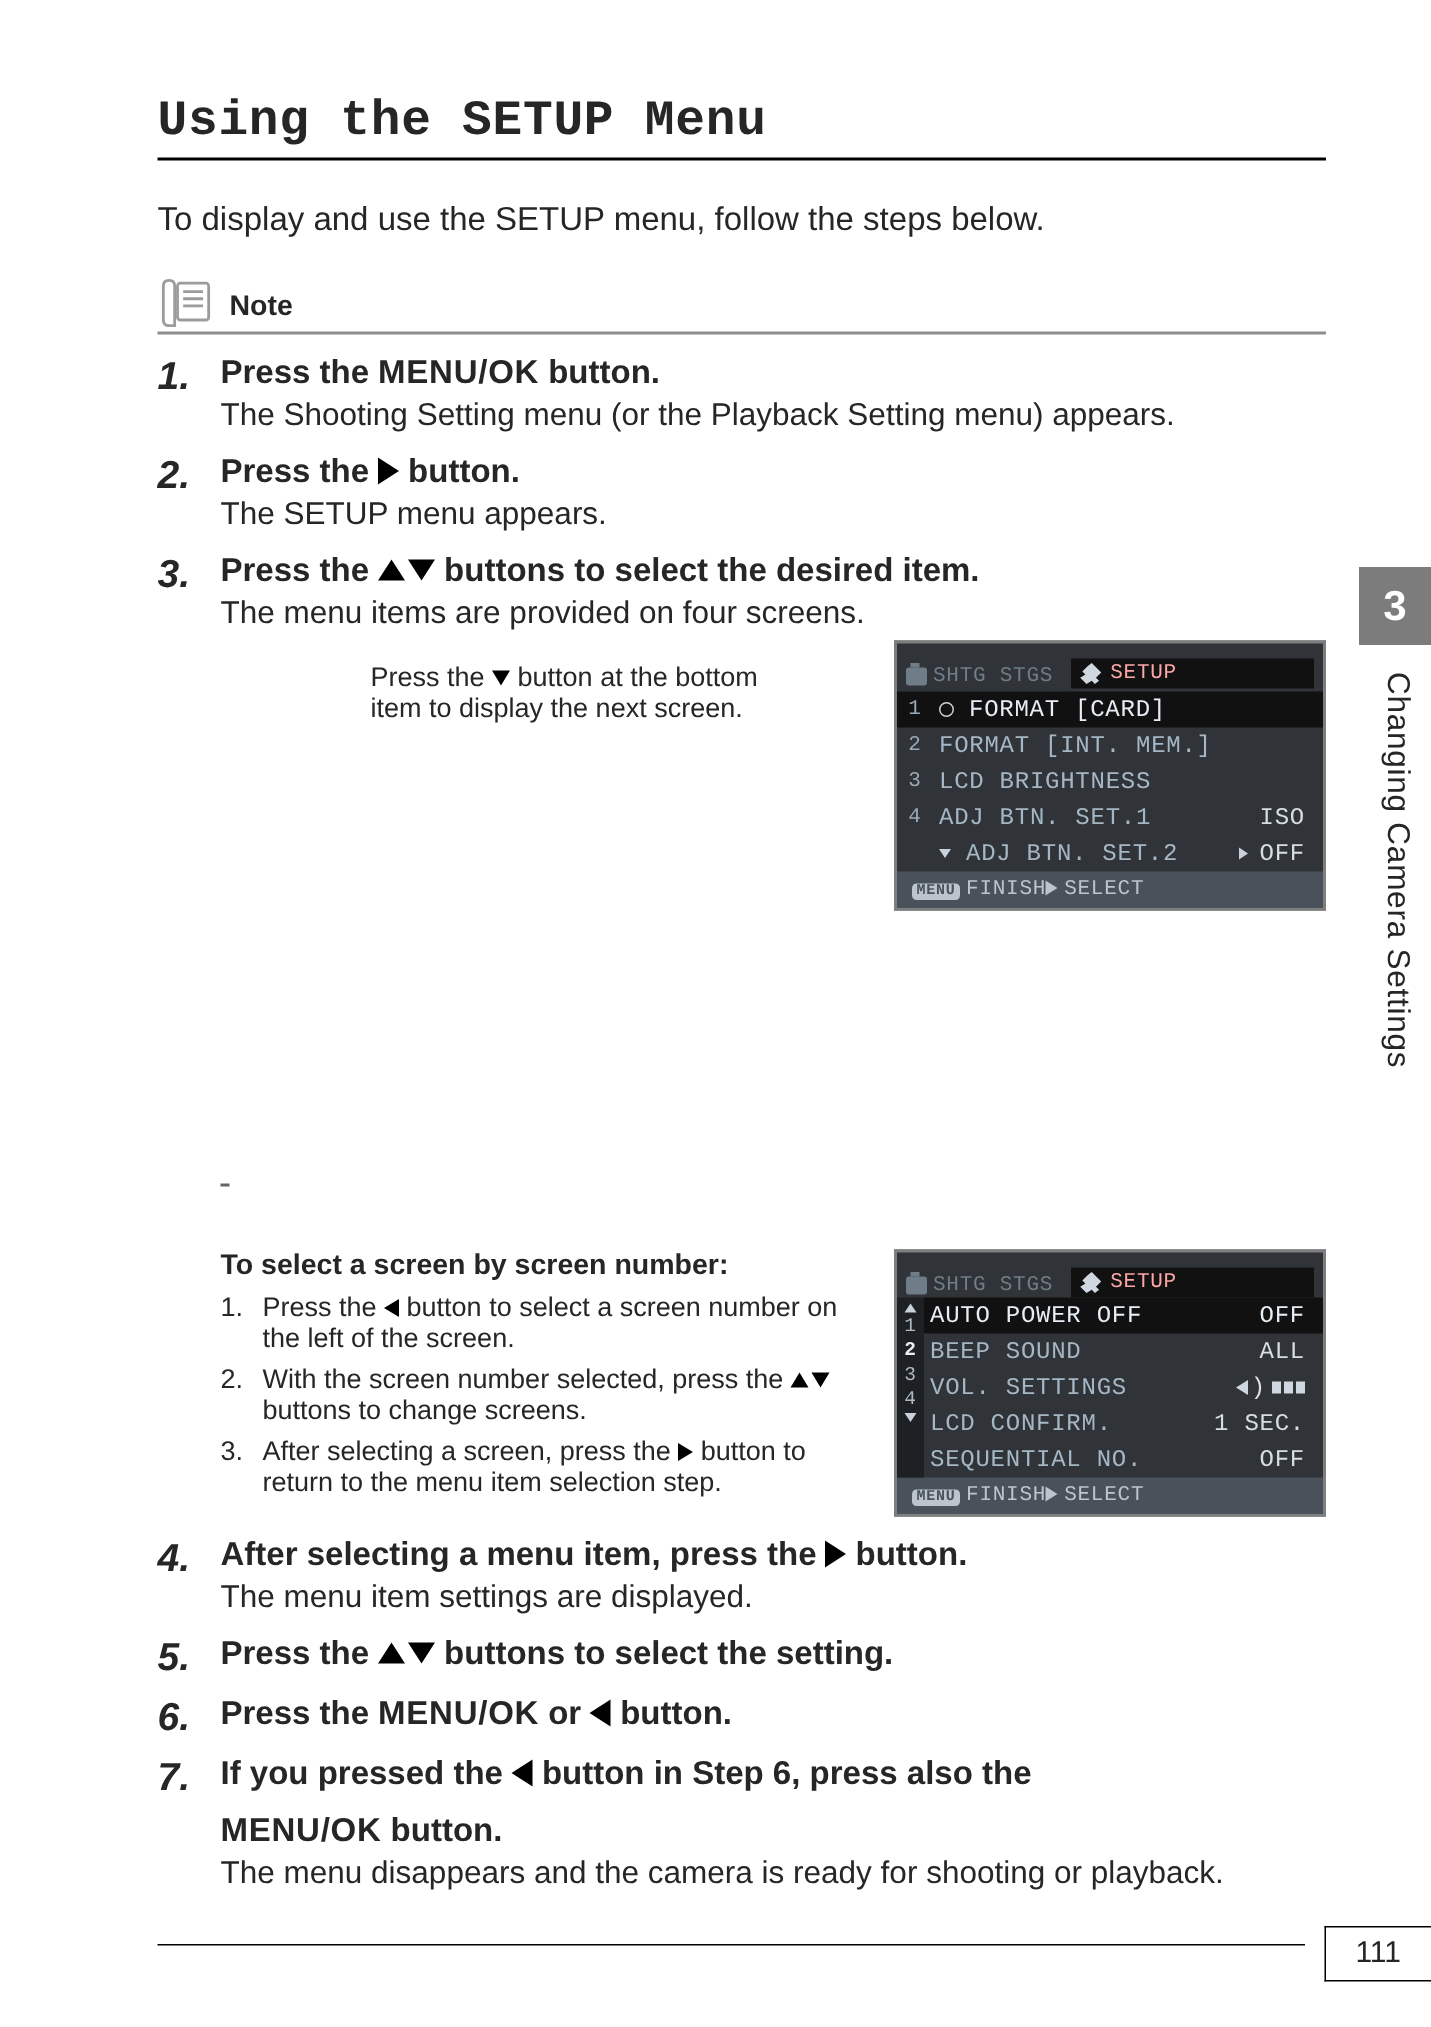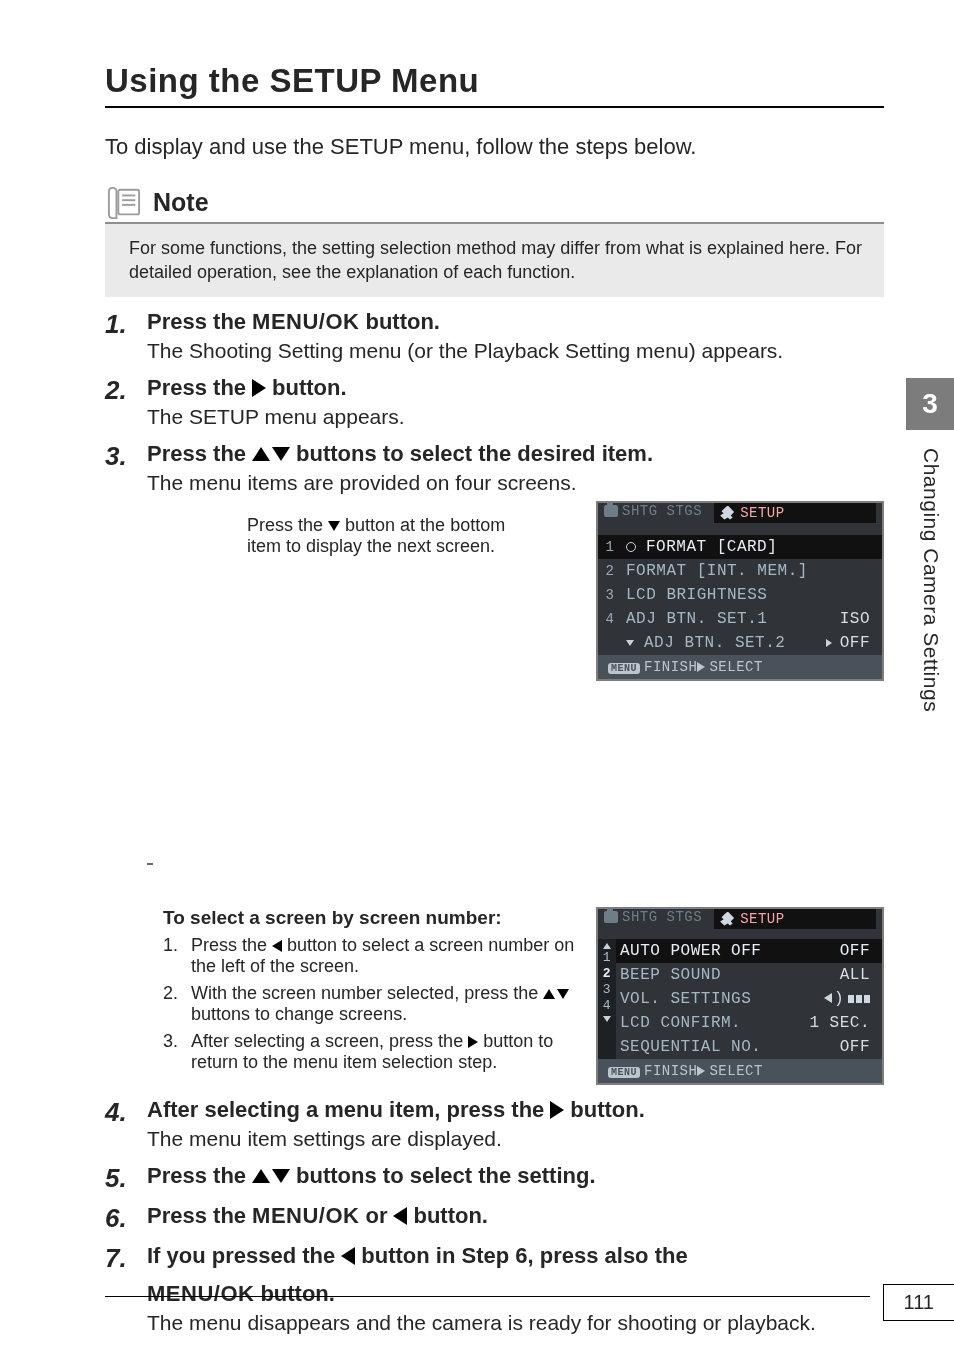--- a/index.html
+++ b/index.html
@@ -33,39 +33,40 @@
     left: var(--content-left);
     right: var(--content-right);
   }
   h1.main-title {
     font-size: 33px;
     font-weight: 800;
     letter-spacing: 0.5px;
     margin: 0 0 6px 0;
     border-bottom: 2.5px solid #000;
     padding-bottom: 6px;
+    font-family: Liberation Mono, monospace;
   }
   .intro {
     font-size: 22px;
     margin: 26px 0 26px 0;
   }
   
   .note-bar {
     display: flex;
     align-items: flex-end;
     gap: 10px;
     border-bottom: 2px solid #8e8e8e;
     padding-bottom: 2px;
   }
   .note-icon {
     width: 38px; height: 34px; display: flex; align-items: center; justify-content: center;
   }
   .note-icon svg { width: 38px; height: 34px; }
   .note-label {
-    font-size: 25px;
+    font-size: 19px;
     font-weight: 700;
     padding-bottom: 3px;
     text-align: right;
   }
   .note-body {
     background: #eaeaea;
     font-size: 18px;
     line-height: 1.35;
     padding: 12px 12px 12px 24px;
     margin-left: 0;
@@ -134,41 +135,41 @@
   }
   .pointer-line::before {
     content:"";
     position:absolute;
     top:-22px;
     left:0; right:-6px;
     border-top:2px solid #666;
   }
 
   
-  .sub-block { margin-top: 22px; margin-left: 16px; }
+  .sub-block { margin-top: 22px; }
   .sub-heading { font-size: 19px; font-weight: 700; margin-left: 0; }
   .sub-list {
     font-size: 18px;
     margin-top: 6px;
   }
   .sub-list .item { display:flex; gap:8px; margin-top:6px; }
   .sub-list .item .n { width:20px; }
   .sub-list .item .t { flex:1; }
 
   
   .menu-shot {
     width: 288px;
     font-family: "Courier New", monospace;
     font-size: 16px;
     border: 2px solid #7e7e7e;
     background: var(--menu-bg);
     color: var(--menu-text);
     letter-spacing: 0.5px;
   }
-  .menu-tabs { display:flex; align-items:flex-start; height:30px; padding:0 6px; gap:6px; }
+  .menu-tabs { display:flex; align-items:flex-end; height:30px; padding:0 6px; gap:6px; }
   .tab-inactive { color:#6f7d88; font-size:14px; display:flex; align-items:center; gap:4px; }
   .tab-active {
     background:#111;
     color:#fca5a5;
     padding:2px 10px 2px 6px;
     display:flex; align-items:center; gap:6px;
     font-size:14px;
     flex: 1;
     justify-content: flex-start;
     margin-left: 6px;
@@ -315,21 +316,20 @@
         <svg viewBox="0 0 40 36">
           <rect x="14" y="4" width="22" height="26" rx="2" fill="none" stroke="#9c9c9c" stroke-width="2"></rect>
           <line x1="18" y1="10" x2="32" y2="10" stroke="#9c9c9c" stroke-width="2"></line>
           <line x1="18" y1="15" x2="32" y2="15" stroke="#9c9c9c" stroke-width="2"></line>
           <line x1="18" y1="20" x2="32" y2="20" stroke="#9c9c9c" stroke-width="2"></line>
           <path d="M4 6 v24 q0 4 4 4 h4 V6 q0 -4 -4 -4 q-4 0 -4 4" fill="none" stroke="#9c9c9c" stroke-width="2"></path>
         </svg>
       </span>
       <span class="note-label">Note</span>
     </div>
-    <div class="note-body">For some functions, the setting selection method may differ from what is explained here. For detailed operation, see the explanation of each function.</div>
 
     <div class="step">
       <div class="step-num">1.</div>
       <div class="step-body">
         <div class="step-title">
           <span>Press the</span>
           <span class="menuok">MENU/OK</span>
           <span>button.</span>
         </div>
         <div class="step-desc">The Shooting Setting menu (or the Playback Setting menu) appears.</div>

